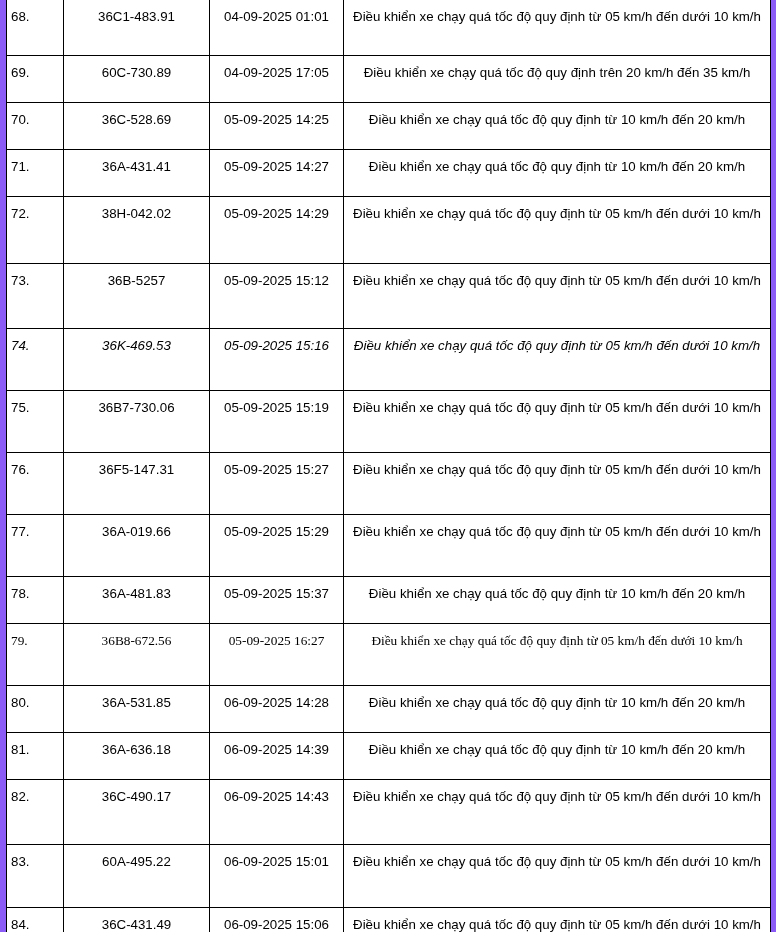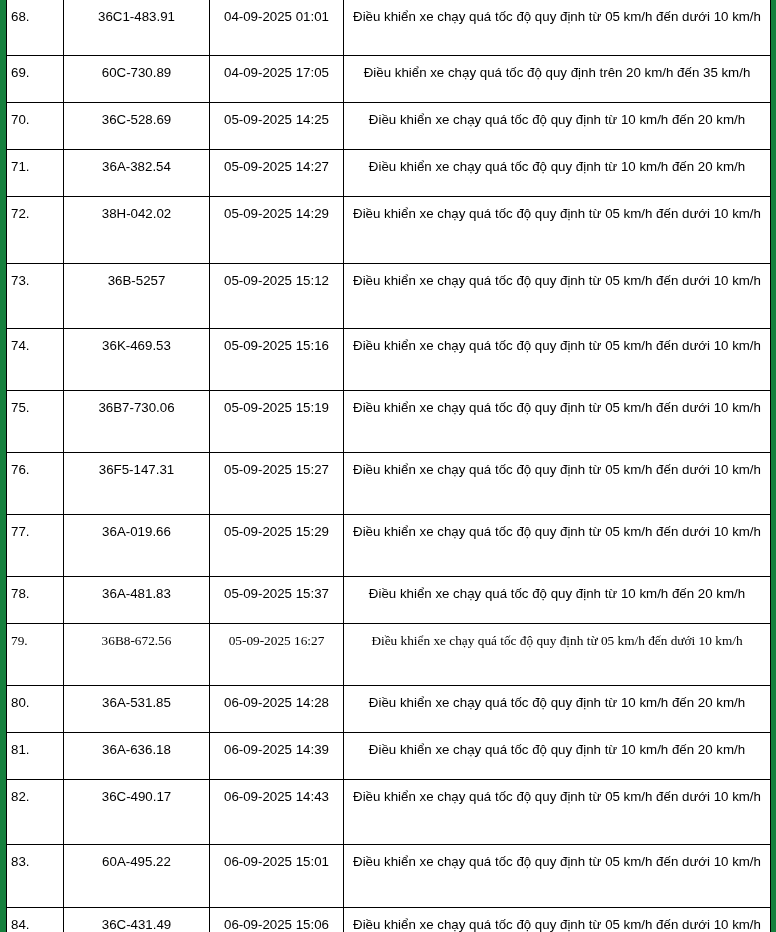--- a/index.html
+++ b/index.html
@@ -11,21 +11,21 @@
     width: 776px;
     height: 932px;
     overflow: hidden;
     font-family: "Liberation Sans", sans-serif;
     color: #000000;
   }
   #page {
     position: relative;
     width: 776px;
     height: 932px;
-    background: #15803d;
+    background: #8b5cf6;
     overflow: hidden;
   }
   #violation-table {
     position: absolute;
     left: 6px;
     top: -1px;
     width: 764px;
     border-collapse: collapse;
     table-layout: fixed;
   }
@@ -85,37 +85,37 @@
           <td class="cell-desc">Điều khiển xe chạy quá tốc độ quy định trên 20 km/h đến 35 km/h</td>
         </tr>
         <tr style="height: 47px;">
           <td class="cell-no">70.</td>
           <td class="cell-plate">36C-528.69</td>
           <td class="cell-time">05-09-2025 14:25</td>
           <td class="cell-desc">Điều khiển xe chạy quá tốc độ quy định từ 10 km/h đến 20 km/h</td>
         </tr>
         <tr style="height: 47px;">
           <td class="cell-no">71.</td>
-          <td class="cell-plate">36A-382.54</td>
+          <td class="cell-plate">36A-431.41</td>
           <td class="cell-time">05-09-2025 14:27</td>
           <td class="cell-desc">Điều khiển xe chạy quá tốc độ quy định từ 10 km/h đến 20 km/h</td>
         </tr>
         <tr style="height: 67px;">
           <td class="cell-no">72.</td>
           <td class="cell-plate">38H-042.02</td>
           <td class="cell-time">05-09-2025 14:29</td>
           <td class="cell-desc">Điều khiển xe chạy quá tốc độ quy định từ 05 km/h đến dưới 10 km/h</td>
         </tr>
         <tr style="height: 65px;">
           <td class="cell-no">73.</td>
           <td class="cell-plate">36B-5257</td>
           <td class="cell-time">05-09-2025 15:12</td>
           <td class="cell-desc">Điều khiển xe chạy quá tốc độ quy định từ 05 km/h đến dưới 10 km/h</td>
         </tr>
-        <tr style="height: 62px;">
+        <tr style="height: 62px; font-style: italic;">
           <td class="cell-no">74.</td>
           <td class="cell-plate">36K-469.53</td>
           <td class="cell-time">05-09-2025 15:16</td>
           <td class="cell-desc">Điều khiển xe chạy quá tốc độ quy định từ 05 km/h đến dưới 10 km/h</td>
         </tr>
         <tr style="height: 62px;">
           <td class="cell-no">75.</td>
           <td class="cell-plate">36B7-730.06</td>
           <td class="cell-time">05-09-2025 15:19</td>
           <td class="cell-desc">Điều khiển xe chạy quá tốc độ quy định từ 05 km/h đến dưới 10 km/h</td>

